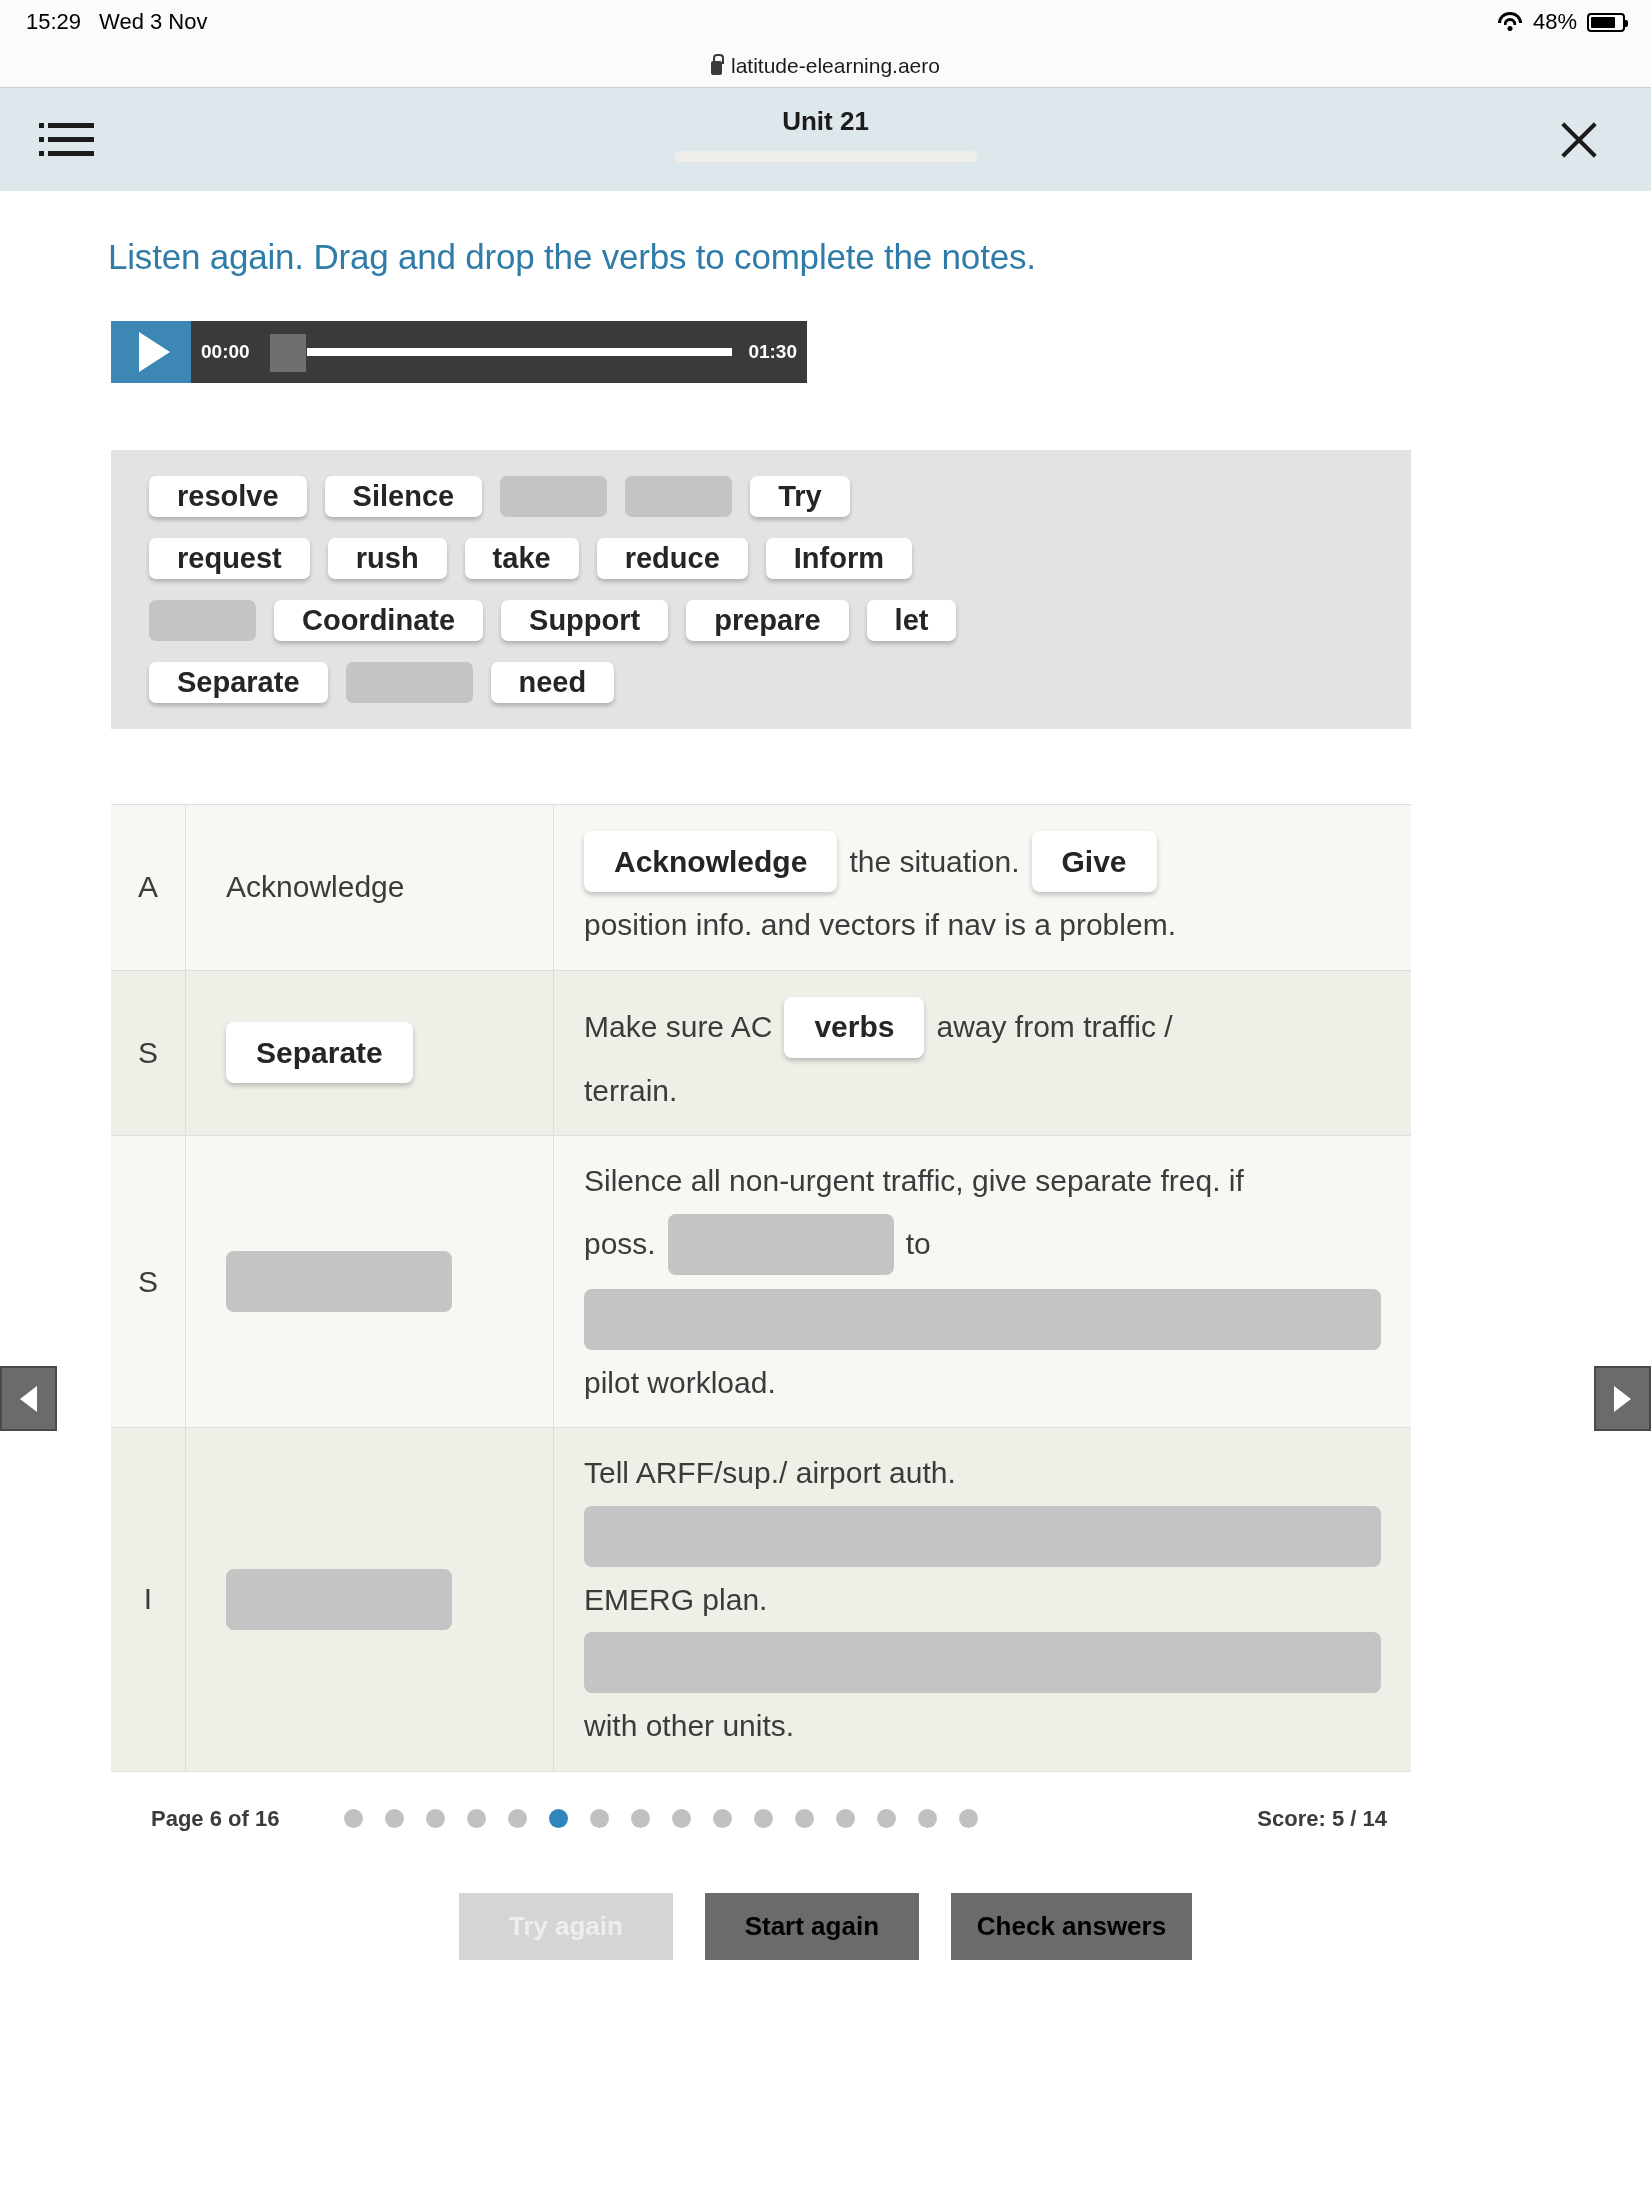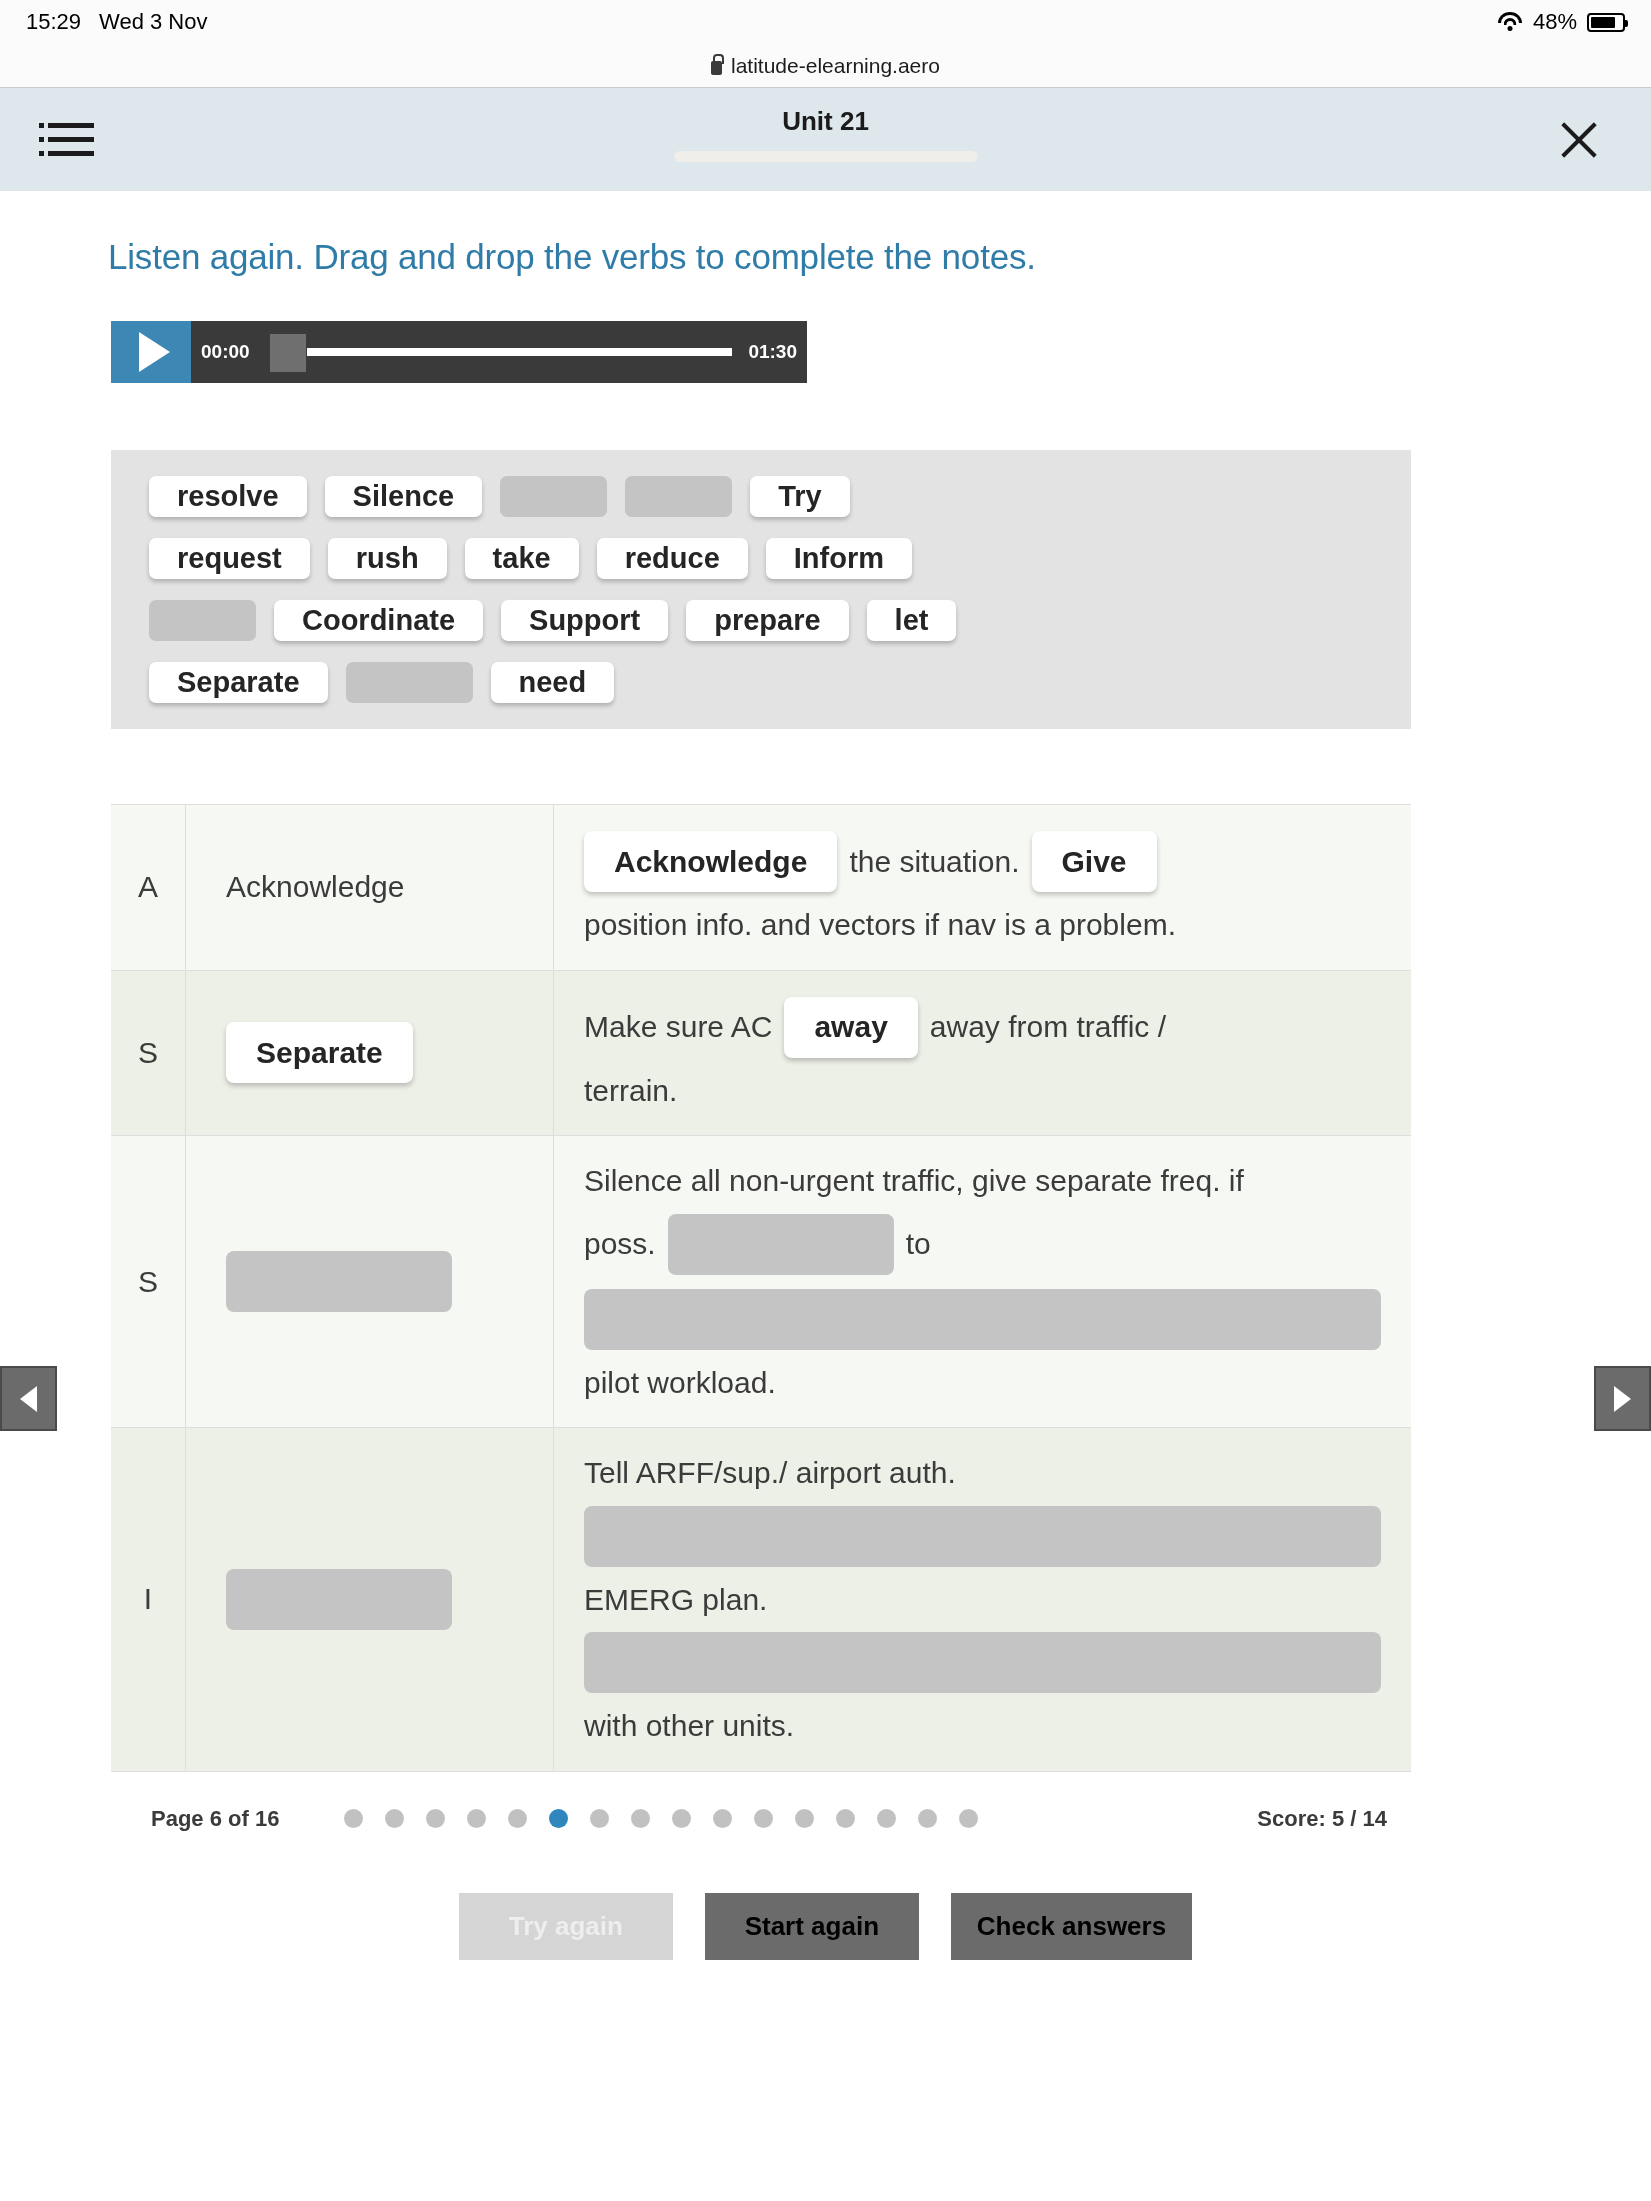--- a/index.html
+++ b/index.html
@@ -339,21 +339,21 @@
           <span class="nw fullline">position info. and vectors if nav is a problem.</span>
         </div>
       </div>
       <div class="nrow even">
         <div class="c-letter">S</div>
         <div class="c-verb">
           <div class="placed">Separate</div>
         </div>
         <div class="c-note">
           <span class="nw">Make sure AC</span>
-          <div class="placed">away</div>
+          <div class="placed">verbs</div>
           <span class="nw">away from traffic /</span>
           <span class="nw fullline">terrain.</span>
         </div>
       </div>
       <div class="nrow odd">
         <div class="c-letter">S</div>
         <div class="c-verb">
           <div class="drop"></div>
         </div>
         <div class="c-note">

